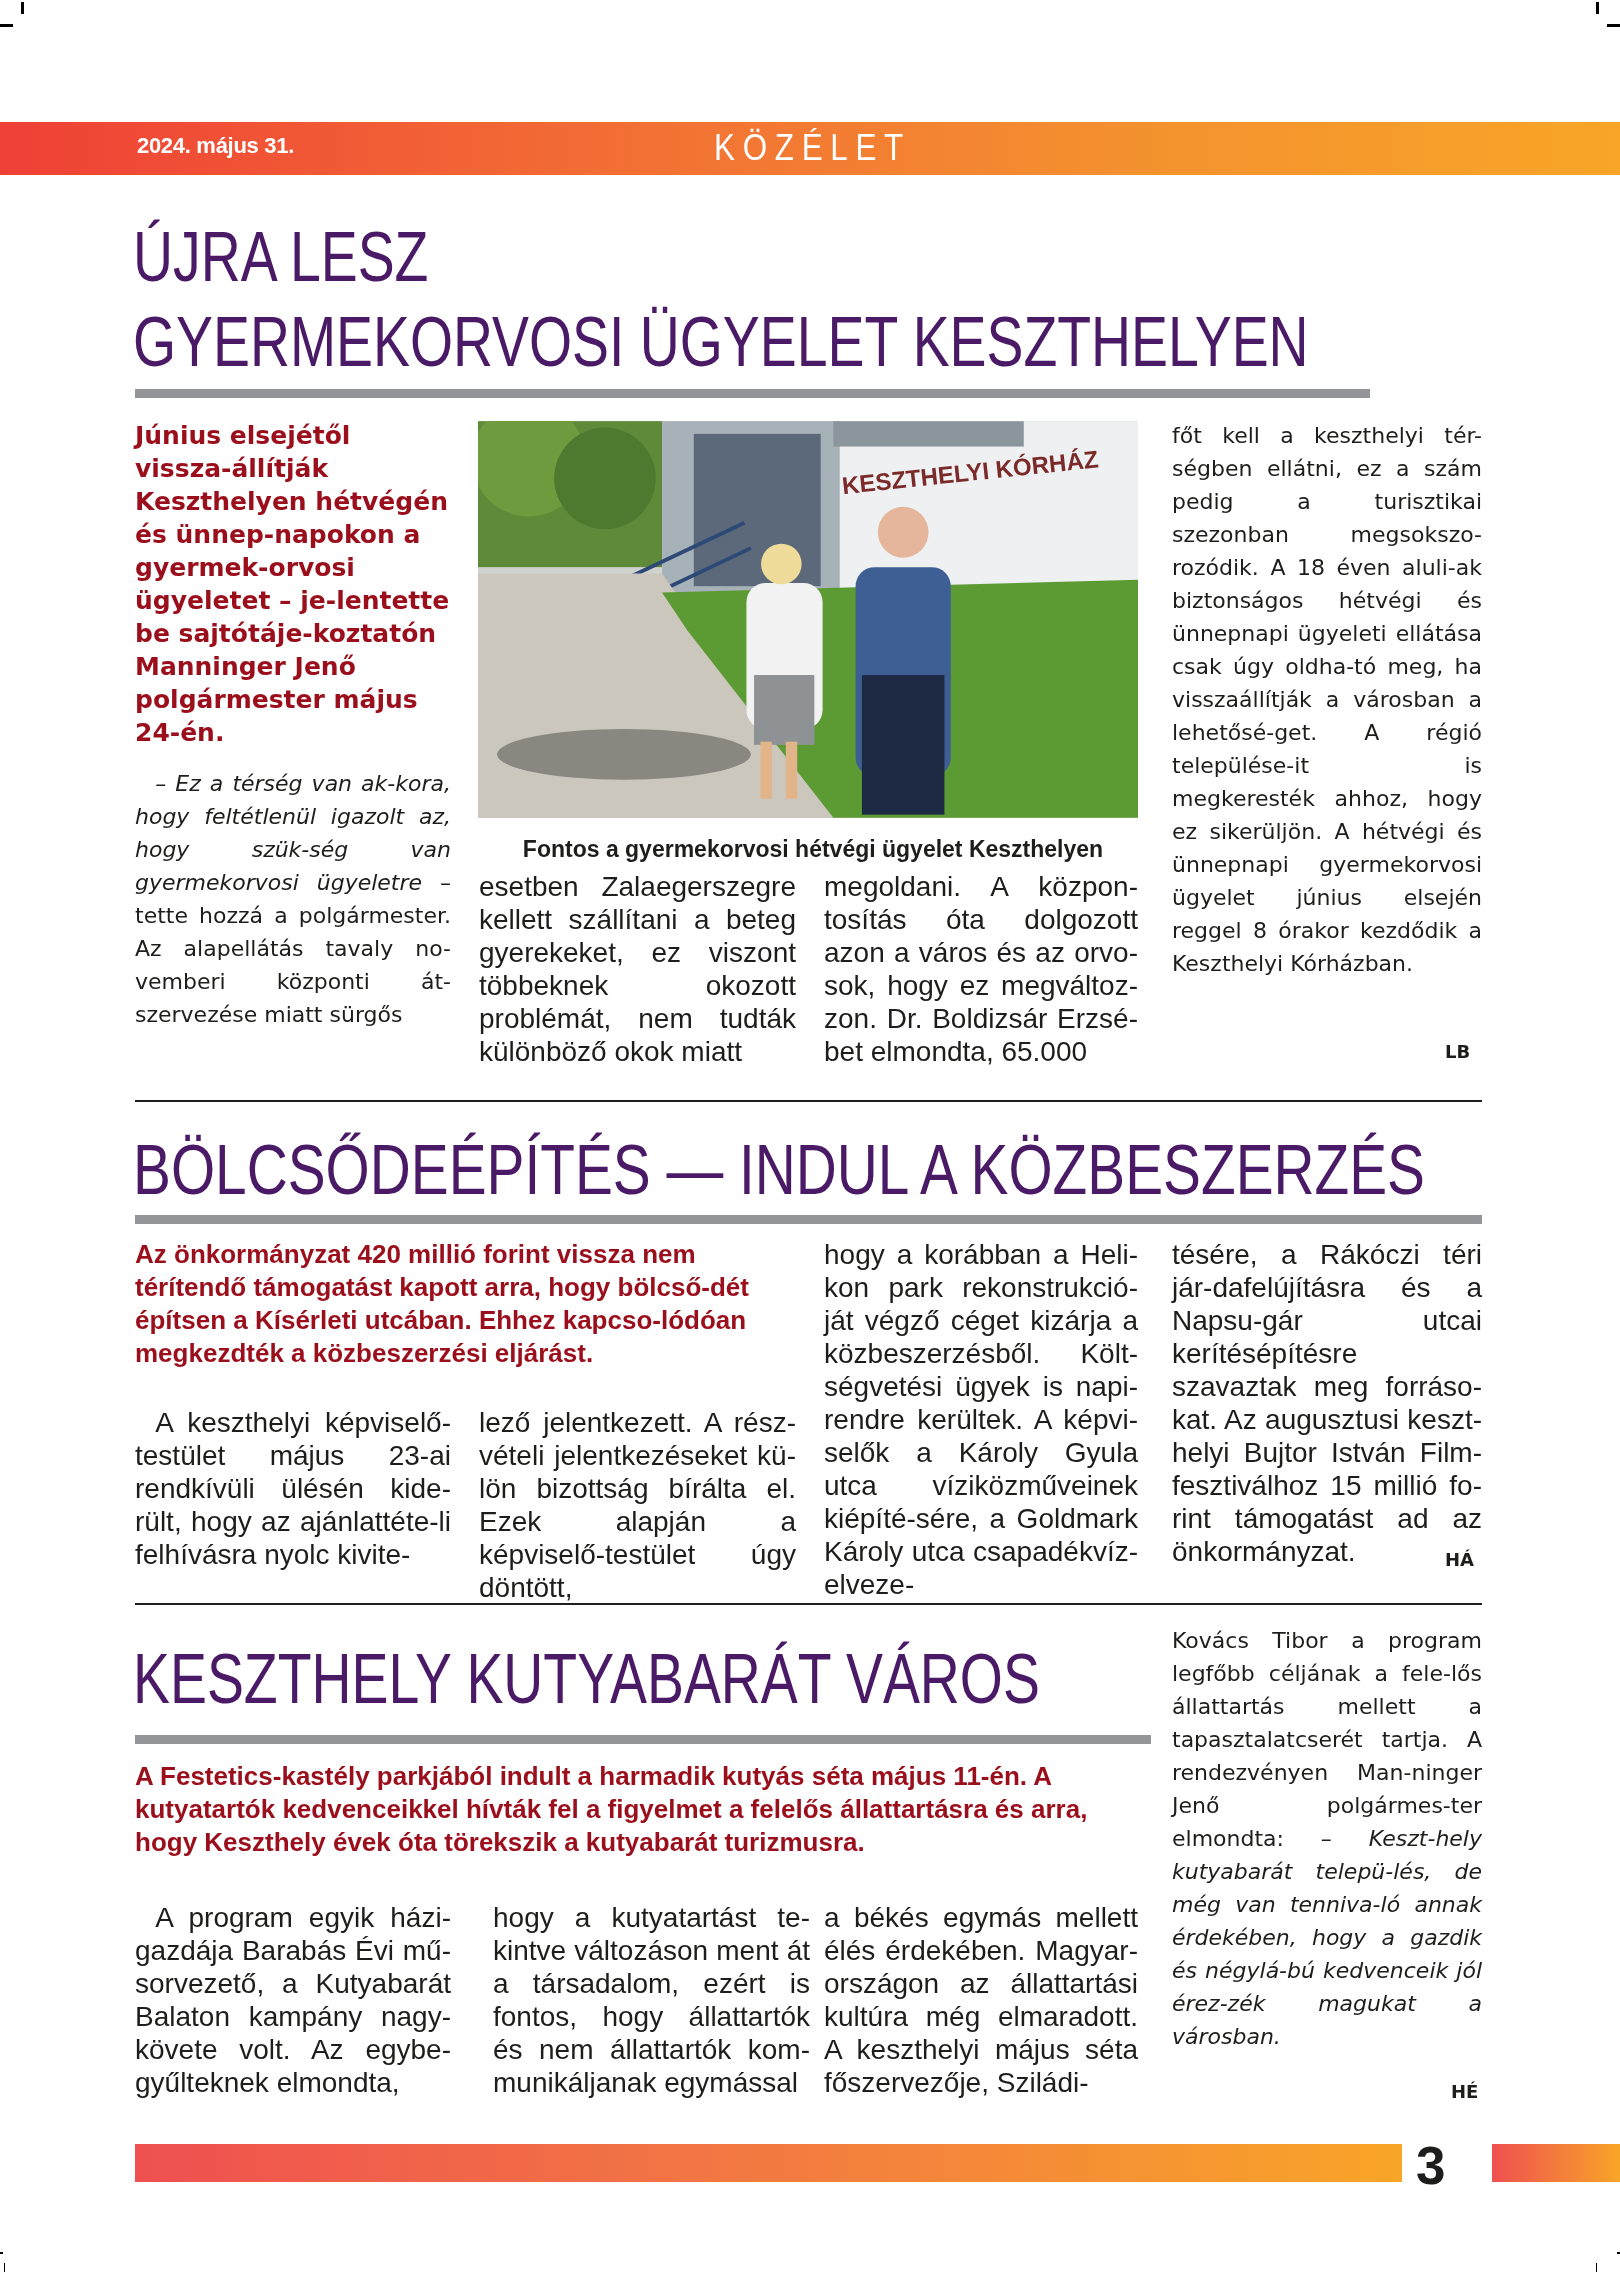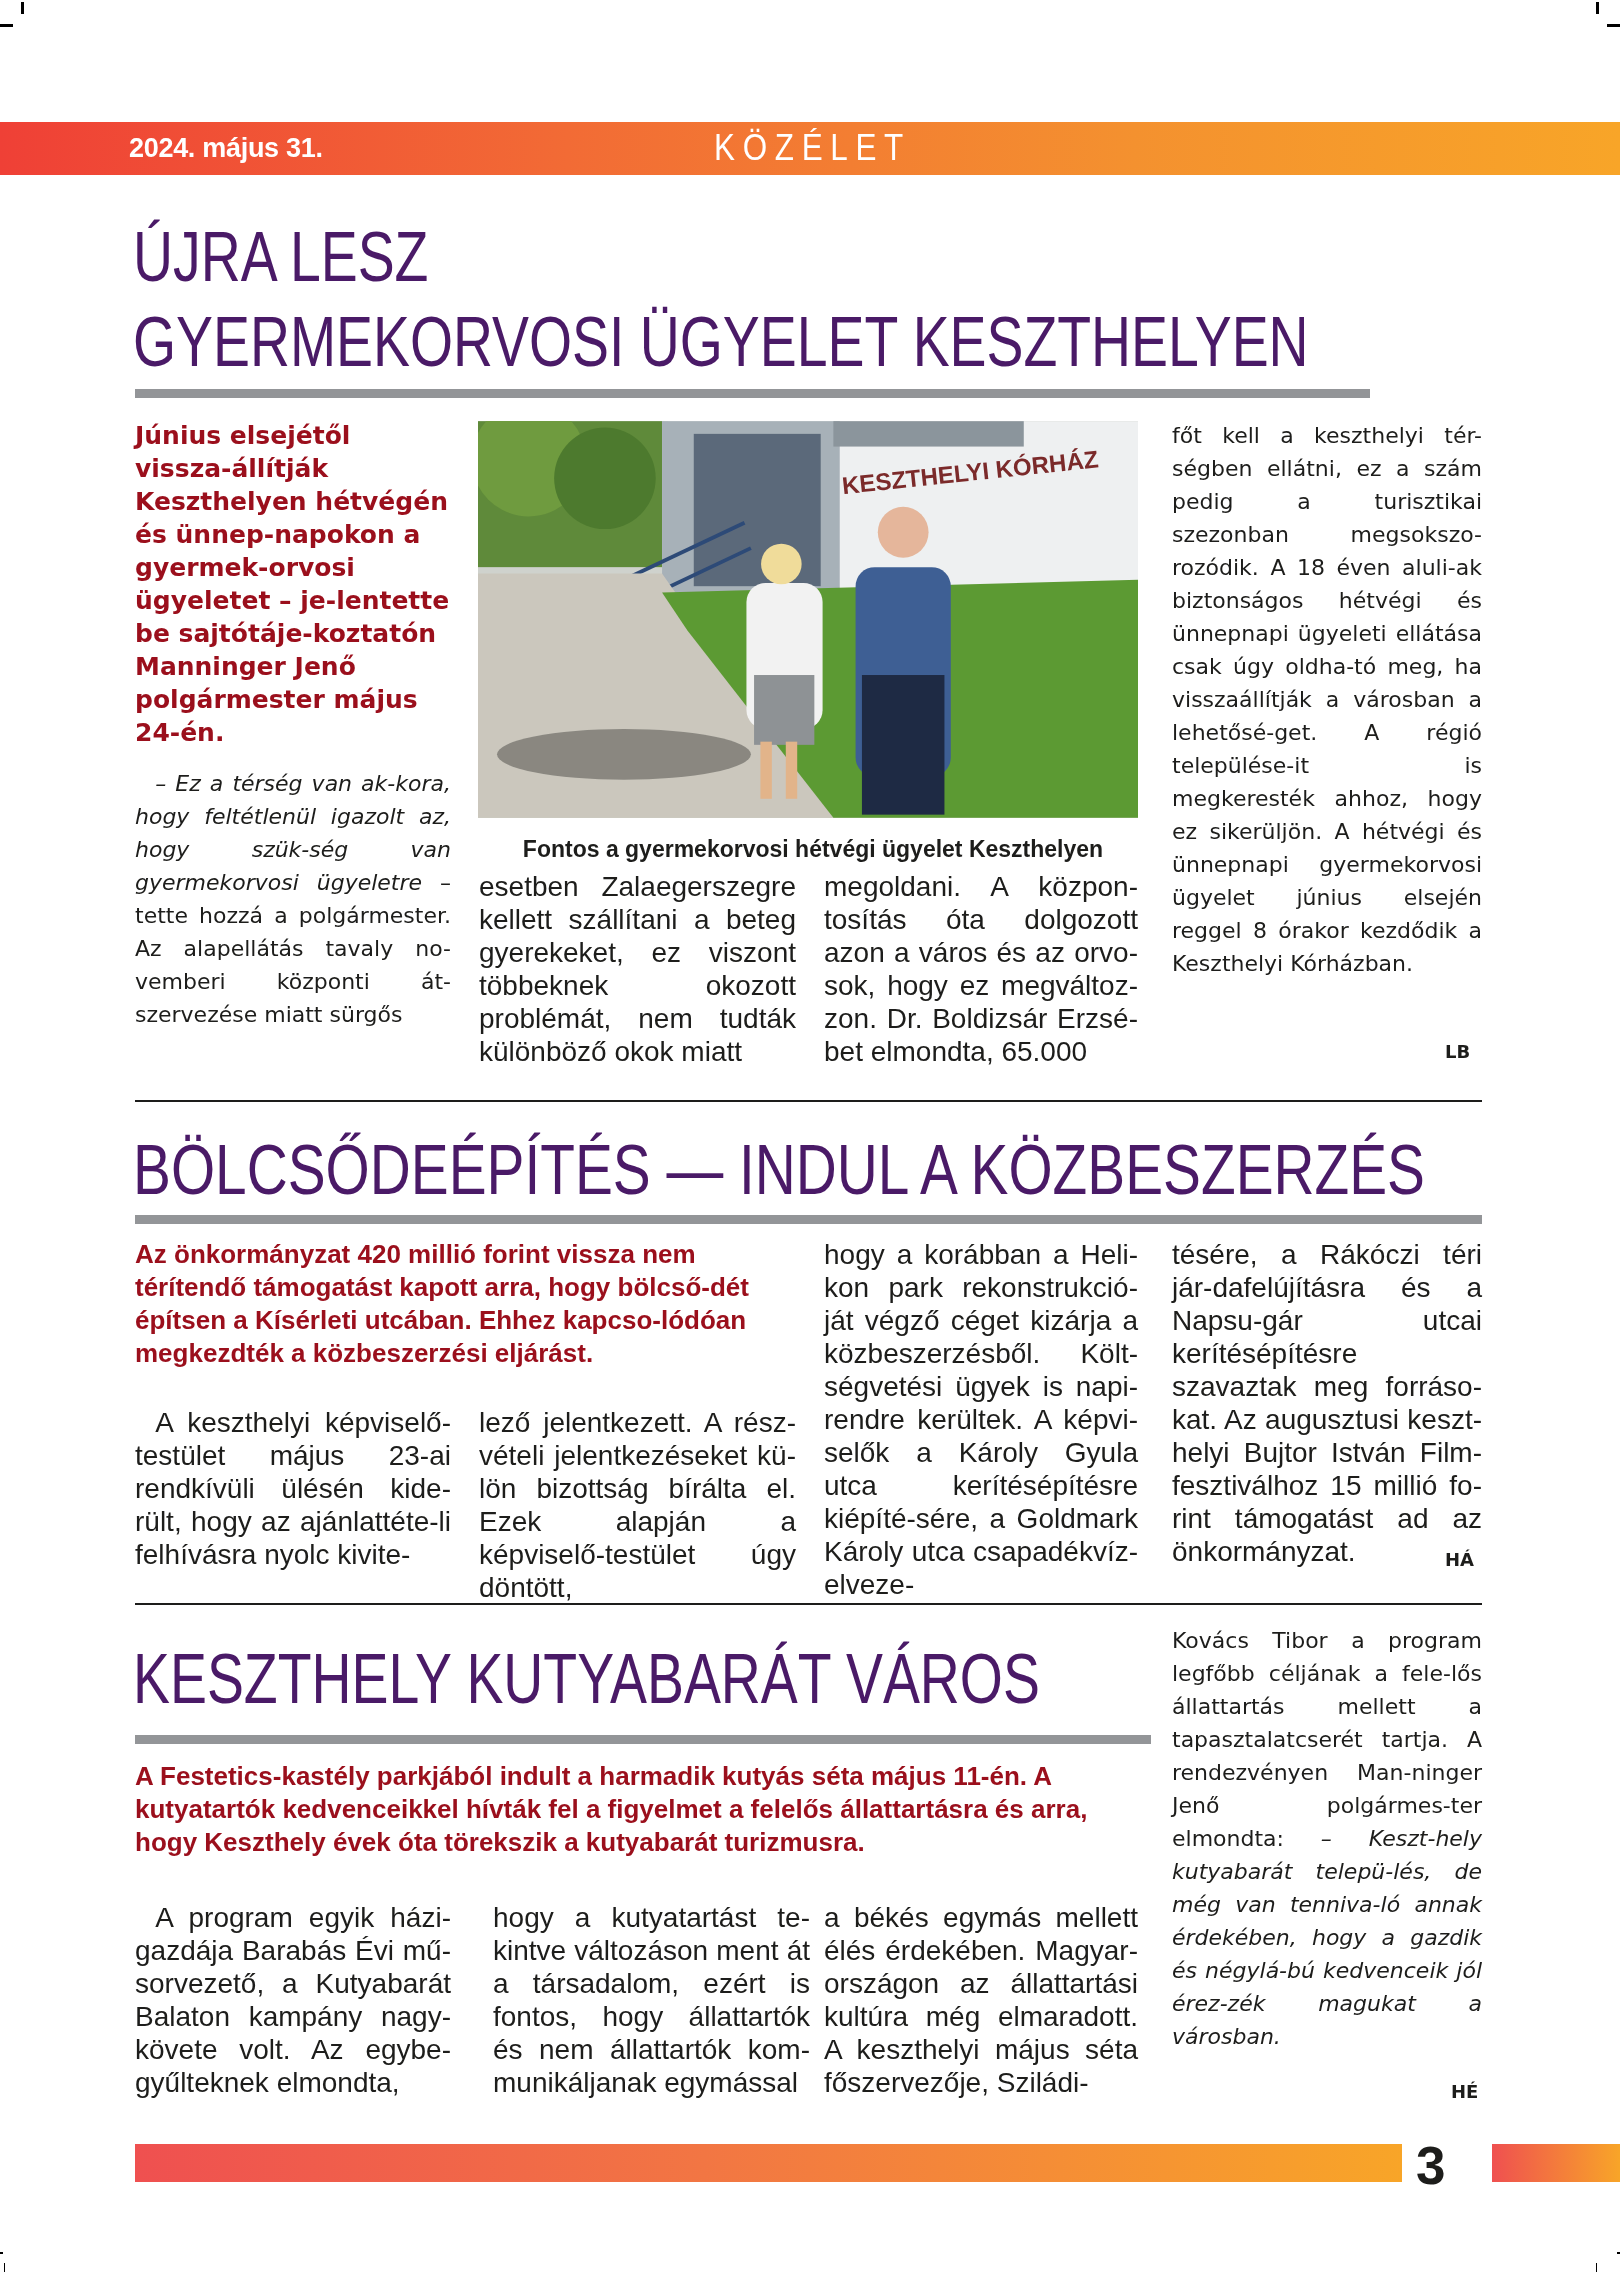--- a/index.html
+++ b/index.html
@@ -1,22 +1,22 @@
 <!DOCTYPE html>
 <html style="font-size:10.2px"><head>
 <meta charset="utf-8">
 <style>
   html, body { margin:0; padding:0; background:#fff; }
   body { width:1620px; height:2273px; position:relative; overflow:hidden;
          font-family:"DejaVu Sans", "Liberation Sans", sans-serif; color:#1d1d1b; }
   .crop { position:absolute; background:#000; }
   .header-band { position:absolute; left:0; top:122px; width:1620px; height:53px;
     background:linear-gradient(90deg,#ef4036 0%,#f26b35 35%,#f4912f 70%,#f8a528 100%); }
-  .header-date { position:absolute; left:129px; top:133px; color:#fff; font-family:"Liberation Sans", sans-serif;
-    font-weight:bold; font-size:27px; letter-spacing:-0.3px; }
+  .header-date { position:absolute; left:137px; top:133px; color:#fff; font-family:"Liberation Sans", sans-serif;
+    font-weight:bold; font-size:22px; letter-spacing:-0.3px; }
   .header-section { position:absolute; left:673px; top:127px; width:279px; text-align:center; color:#fff;
     font-family:"Liberation Sans", sans-serif; font-size:37px; letter-spacing:9px; font-weight:normal; transform:scaleX(0.85); }
   .headline { position:absolute; color:#4a1a67; font-family:"Liberation Sans", sans-serif; font-weight:normal;
     transform-origin:left top; white-space:nowrap; margin:0; }
   .h1a { left:133px; top:219px; font-size:71px; line-height:76px; transform:scaleX(0.78); }
   .h1b { left:133px; top:304px; font-size:71px; line-height:76px; transform:scaleX(0.78); }
   .h2 { left:133px; top:1132px; font-size:71px; line-height:76px; transform:scaleX(0.80); }
   .h3 { left:133px; top:1641px; font-size:71px; line-height:76px; transform:scaleX(0.78); }
   .gray-rule { position:absolute; height:9px; background:#939598; }
   .black-rule { position:absolute; height:1.9px; background:#1d1d1b; }
@@ -116,21 +116,21 @@
 
 <p class="lead" style="left:135px;top:1238px;width:660px;font-size:26px;line-height:33px;font-family:'Liberation Sans',sans-serif;">Az önkormányzat 420 millió forint vissza nem térítendő támogatást kapott arra, hogy bölcső-dét építsen a Kísérleti utcában. Ehhez kapcso-lódóan megkezdték a közbeszerzési eljárást.</p>
 
 <div class="col narrow" style="left:135px;top:1406px;width:316px;">
   <p class="indent">A keszthelyi képviselő-testület május 23-ai rendkívüli ülésén kide-rült, hogy az ajánlattéte-li felhívásra nyolc kivite-</p>
 </div>
 <div class="col narrow" style="left:479px;top:1406px;width:317px;">
   <p>lező jelentkezett. A rész-vételi jelentkezéseket kü-lön bizottság bírálta el. Ezek alapján a képviselő-testület úgy döntött,</p>
 </div>
 <div class="col narrow" style="left:824px;top:1238px;width:314px;">
-  <p>hogy a korábban a Heli-kon park rekonstrukció-ját végző céget kizárja a közbeszerzésből. Költ-ségvetési ügyek is napi-rendre kerültek. A képvi-selők a Károly Gyula utca kerítésépítésre kiépíté-sére, a Goldmark Károly utca csapadékvíz-elveze-</p>
+  <p>hogy a korábban a Heli-kon park rekonstrukció-ját végző céget kizárja a közbeszerzésből. Költ-ségvetési ügyek is napi-rendre kerültek. A képvi-selők a Károly Gyula utca víziközműveinek kiépíté-sére, a Goldmark Károly utca csapadékvíz-elveze-</p>
 </div>
 <div class="col narrow" style="left:1172px;top:1238px;width:310px;">
   <p>tésére, a Rákóczi téri jár-dafelújításra és a Napsu-gár utcai kerítésépítésre szavaztak meg forráso-kat. Az augusztusi keszt-helyi Bujtor István Film-fesztiválhoz 15 millió fo-rint támogatást ad az önkormányzat.</p>
 </div>
 <div class="byline" style="left:1445px;top:1549px;">HÁ</div>
 
 <div class="black-rule" style="left:135px;top:1603px;width:1347px;"></div>
 
 <h1 class="headline h3">KESZTHELY KUTYABARÁT VÁROS</h1>
 <div class="gray-rule" style="left:135px;top:1735px;width:1016px;"></div>

